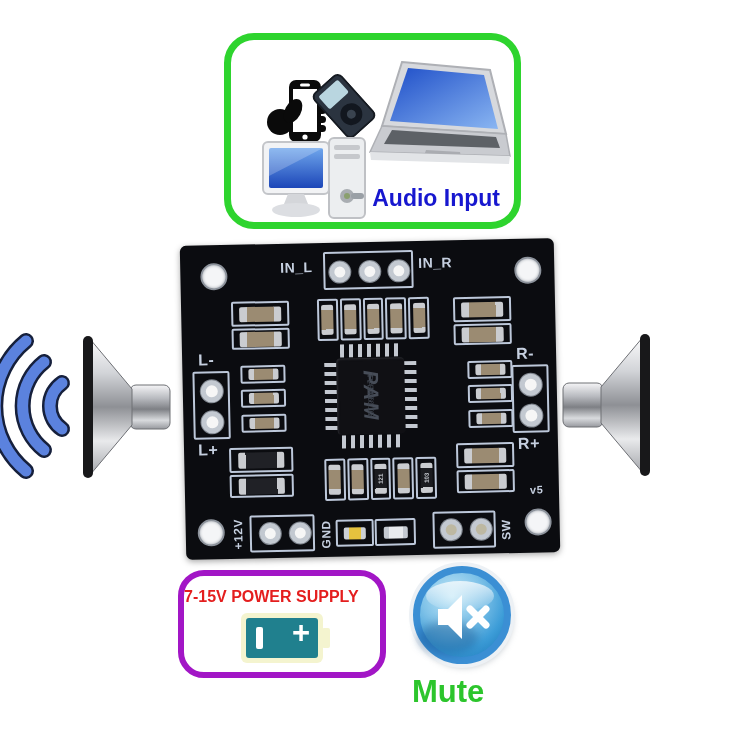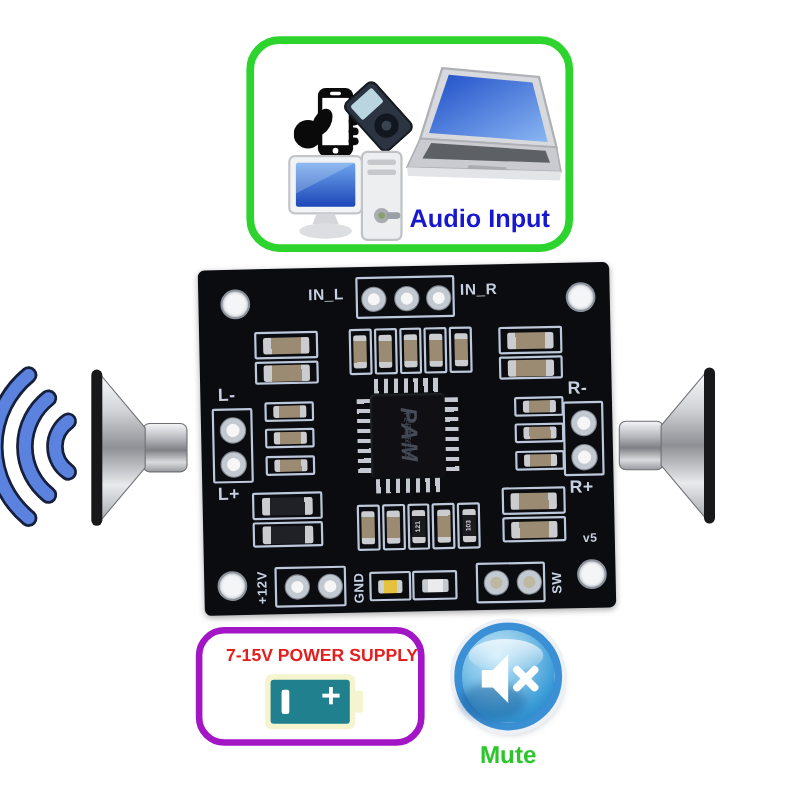--- a/index.html
+++ b/index.html
@@ -57,41 +57,41 @@
   .chip-logo { font-size:21px; font-weight:bold; font-style:italic; color:#474d58; letter-spacing:2px; }
   .chip-sub { font-size:8px; color:#3e444e; letter-spacing:1px; }
   .ledchip { left:50%; top:50%; transform:translate(-50%,-50%); width:22px; height:12px; border-radius:2px;
     background:linear-gradient(90deg,#ccd0d5 0 23%,#e5c23e 23% 77%,#ccd0d5 77% 100%); }
   .reschip { left:50%; top:50%; transform:translate(-50%,-50%); width:24px; height:12px; border-radius:2px;
     background:linear-gradient(90deg,#c4c9d0 0 21%,#e9ebee 21% 79%,#c4c9d0 79% 100%); }
 
   
   .power-box { position:absolute; left:178px; top:570px; width:208px; height:108px;
     border:6px solid #a216c6; border-radius:26px; background:#ffffff; }
-  .power-label { margin-top:12px; text-align:right; font-size:16px; font-weight:bold; color:#e41e1e; }
+  .power-label { margin-top:12px; text-align:left; font-size:16px; font-weight:bold; color:#e41e1e; }
   .battery { position:relative; width:82px; height:50px; margin:7px auto 0 auto;
     background:#f4f4cf; border-radius:6px; }
   .battery:after { content:""; position:absolute; right:-7px; top:15px; width:8px; height:20px;
     background:#f4f4cf; border-radius:2px; }
   .battery-inner { position:absolute; inset:5px; background:#20808e; border-radius:3px; }
   .battery-bar { position:absolute; left:15px; top:14px; width:7px; height:22px; background:#ffffff; border-radius:2px; }
   .battery-plus { position:absolute; right:13px; top:2px; font-size:31px; font-weight:bold; color:#ffffff; }
 
   
   .mute-btn { position:absolute; left:413px; top:566px; width:98px; height:98px; border-radius:50%;
     border:7px solid #3b8fd4;
     background:radial-gradient(circle at 38% 28%, #c2e7f7 0%, #7fc2e8 38%, #3d9dd8 68%, #1572b4 100%);
     box-shadow:0 0 0 4px #edf1f5, 2px 4px 6px rgba(140,150,160,0.45); }
   .mute-btn:before { content:""; position:absolute; left:6px; top:8px; width:68px; height:30px;
     border-radius:50%; background:linear-gradient(180deg,rgba(255,255,255,0.75),rgba(255,255,255,0.05)); }
   .mute-btn:after { content:""; position:absolute; left:-2px; bottom:2px; width:60px; height:34px;
     border-radius:50%; background:rgba(10,70,130,0.35); filter:blur(4px); }
   .mute-icon { position:absolute; left:16px; top:21px; z-index:2; }
-  .mute-label { position:absolute; left:412px; top:674px; width:100px; text-align:center;
-    font-size:22px; font-weight:bold; color:#2cc52c; }
+  .mute-label { position:absolute; left:412px; top:674px; width:100px; 
+    font-size:31px; font-weight:bold; color:#2cc52c; }
 </style>
 </head>
 <body>
 
 <div class="canvas">
 
   <svg width="0" height="0" style="position:absolute" aria-hidden="true">
     <defs>
       <linearGradient id="g-neck" x1="0" y1="0" x2="0" y2="1">
         <stop offset="0" stop-color="#f5f5f7"></stop>

